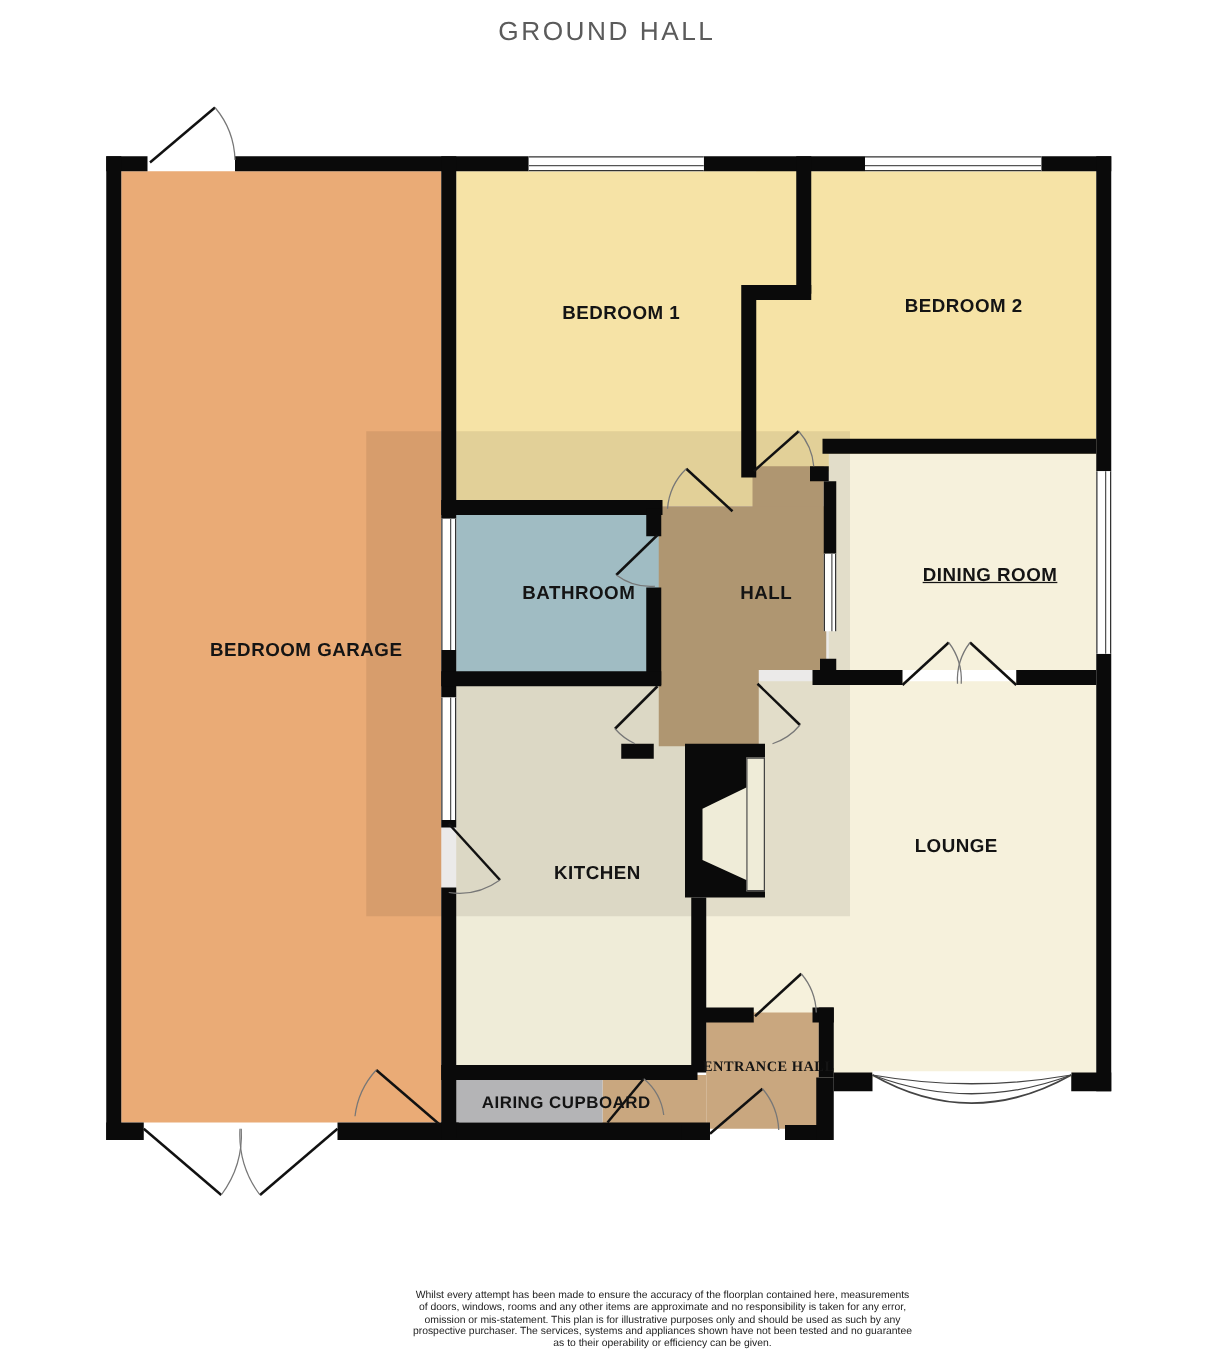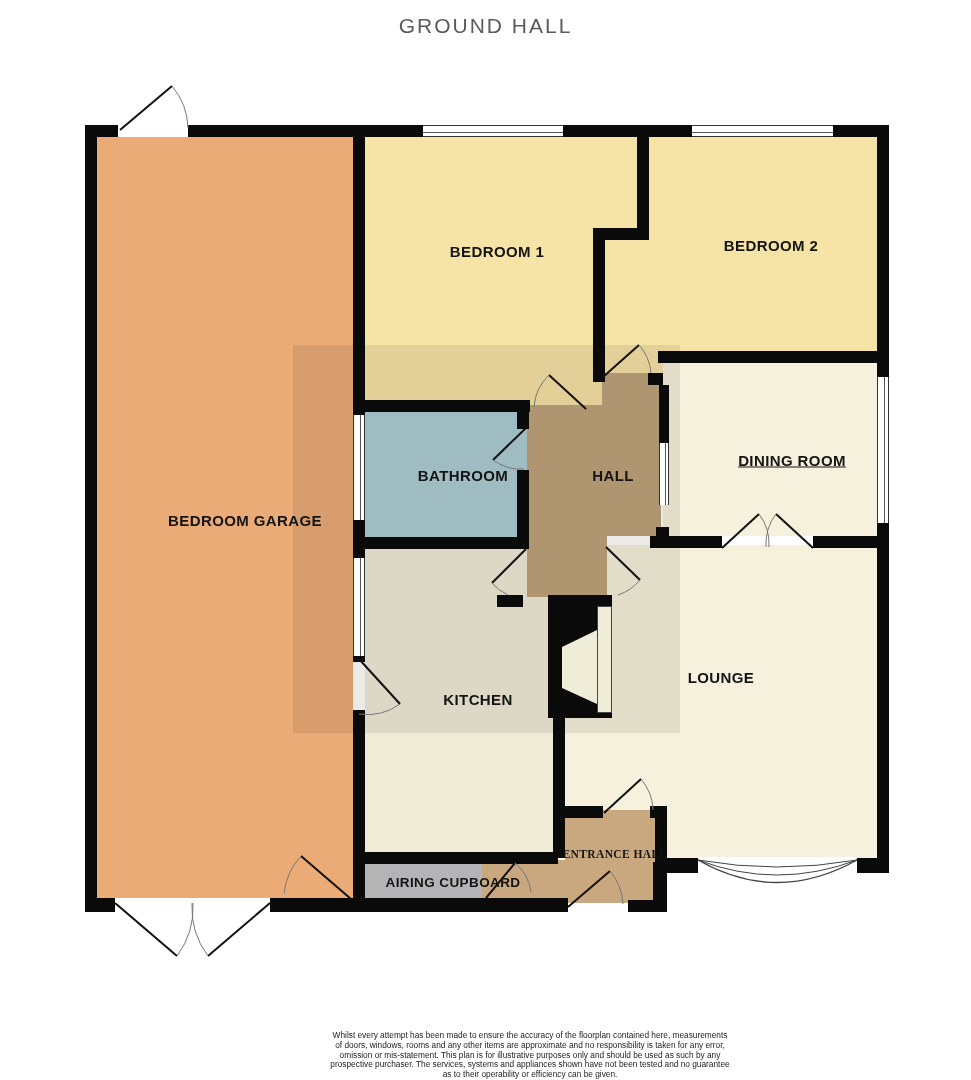--- a/index.html
+++ b/index.html
@@ -153,21 +153,21 @@
     </g>
   </svg>
 
   <div class="lbl" style="left:225px;top:520px;">BEDROOM GARAGE</div>
   <div class="lbl" style="left:477px;top:251px;">BEDROOM 1</div>
   <div class="lbl" style="left:751px;top:245px;">BEDROOM 2</div>
   <div class="lbl" style="left:443px;top:475px;">BATHROOM</div>
   <div class="lbl" style="left:593px;top:475px;">HALL</div>
   <div class="lbl" style="left:772px;top:460px;text-decoration:underline;">DINING ROOM</div>
   <div class="lbl" style="left:458px;top:699px;">KITCHEN</div>
-  <div class="lbl" style="left:701px;top:677px;">LOUNGE</div>
+  <div class="lbl" style="left:745px;top:677px;">LOUNGE</div>
   <div class="lbl small" style="left:595px;top:854px;font-family:Liberation Serif, serif;">ENTRANCE HALL</div>
   <div class="lbl med" style="left:433px;top:882px;">AIRING CUPBOARD</div>
 </div>
 
 <div id="disclaimer">
   <div>Whilst every attempt has been made to ensure the accuracy of the floorplan contained here, measurements</div>
   <div>of doors, windows, rooms and any other items are approximate and no responsibility is taken for any error,</div>
   <div>omission or mis-statement. This plan is for illustrative purposes only and should be used as such by any</div>
   <div>prospective purchaser. The services, systems and appliances shown have not been tested and no guarantee</div>
   <div>as to their operability or efficiency can be given.</div>

